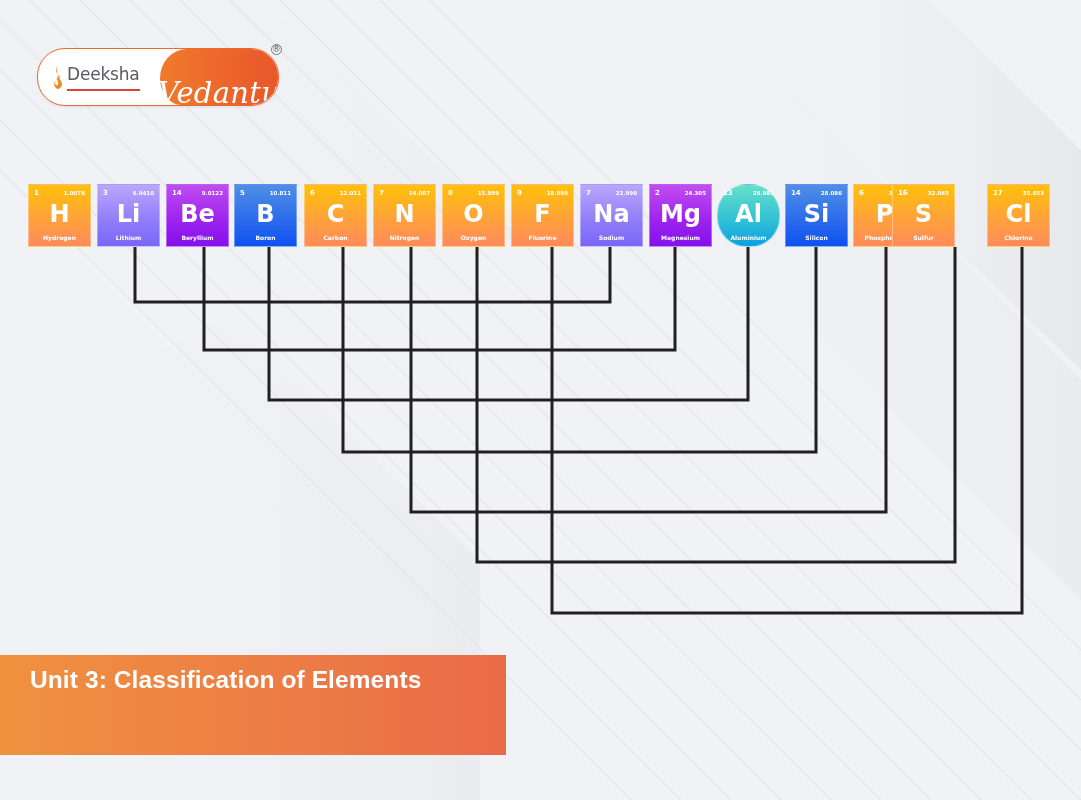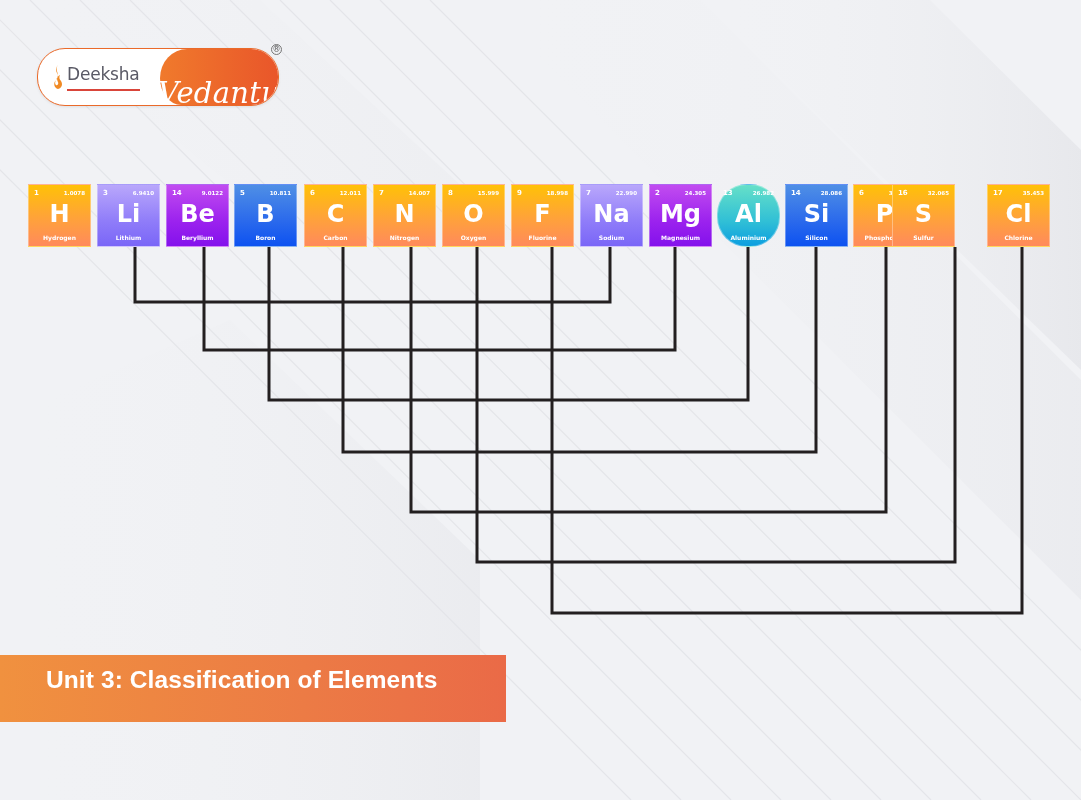--- a/index.html
+++ b/index.html
@@ -59,23 +59,23 @@
   .g-orange { background:linear-gradient(180deg,#ffc107 0%,#ffa23a 55%,#ff8a5c 100%); }
   .g-lavender { background:linear-gradient(180deg,#b9a7fb 0%,#8f7cf9 60%,#7a66f7 100%); }
   .g-purple { background:linear-gradient(180deg,#c24cf0 0%,#9b22ee 60%,#8411ec 100%); }
   .g-blue { background:linear-gradient(180deg,#4f8fe5 0%,#2a69ec 60%,#0d52f1 100%); }
   .g-teal { background:linear-gradient(180deg,#66e0c8 0%,#30bfd6 60%,#0c9ee0 100%);border-radius:30px; }
 
   .connectors { position:absolute; left:0; top:0; }
 
   
   .banner {
-    position:absolute; left:0; top:655px; width:506px; height:67px;
+    position:absolute; left:0; top:655px; width:506px; height:100px;
     background:linear-gradient(90deg,#f0913f 0%,#ec7b45 60%,#ea6a47 100%);
-    box-sizing:border-box; padding:8px 0 0 46px;
+    box-sizing:border-box; padding:8px 0 0 30px;
   }
   .banner-line {
     display:block; color:#fff; font-family:"Liberation Sans", sans-serif;
     font-weight:bold; font-size:24.5px; line-height:33px; letter-spacing:0.1px;
   }
 </style>
 </head>
 <body>
 
 <svg class="bg-svg" width="1081" height="800">

